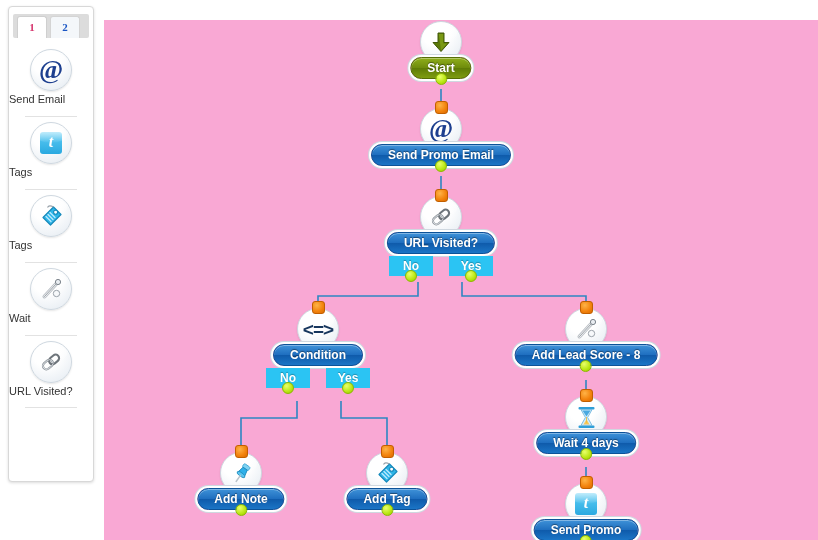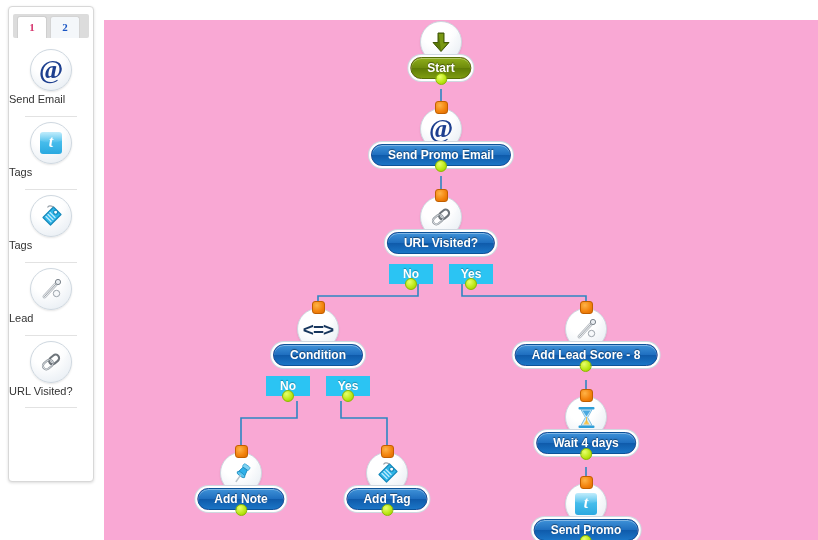--- a/index.html
+++ b/index.html
@@ -227,21 +227,21 @@
     z-index: 5;
     cursor: crosshair;
   }
   .node-pill > .port-out { bottom: -7px; }
 
   
   .branch-row {
     position: absolute;
     left: 50%;
     transform: translateX(-50%);
-    top: 68px;
+    top: 60px;
     display: flex;
     gap: 16px;
   }
   .branch-btn {
     position: relative;
     width: 44px;
     height: 20px;
     line-height: 20px;
     text-align: center;
     font-size: 12px;
@@ -314,21 +314,21 @@
         <div class="bubble">
           <svg width="27" height="27" viewBox="0 0 27 27">
             <line x1="6.5" y1="20.5" x2="19" y2="7" stroke="#b9bec4" stroke-width="4" stroke-linecap="round"></line>
             <line x1="6.5" y1="20.5" x2="19" y2="7" stroke="#f4f6f8" stroke-width="2" stroke-linecap="round"></line>
             <line x1="6.5" y1="20.5" x2="19" y2="7" stroke="#6f767d" stroke-width="0.7" stroke-linecap="round"></line>
             <circle cx="20" cy="6" r="2.6" fill="#e9edf1" stroke="#7b838b" stroke-width="1"></circle>
             <circle cx="18.5" cy="17.5" r="3.2" fill="#f7f9fb" stroke="#9aa2aa" stroke-width="1"></circle>
           </svg>
         </div>
       </div>
-      <div class="pal-label">Lead</div>
+      <div class="pal-label">Wait</div>
     </div>
 
     <div class="palette-item">
       <div class="pal-icon-wrap">
         <div class="bubble">
           <svg width="26" height="26" viewBox="0 0 26 26">
             <g transform="rotate(-40 13 13)">
               <rect x="3.5" y="9.5" width="11" height="7" rx="3.5" fill="none" stroke="#8e959b" stroke-width="2.1"></rect>
               <rect x="11.5" y="9.5" width="11" height="7" rx="3.5" fill="none" stroke="#6e757b" stroke-width="2.1"></rect>
               <rect x="3.5" y="9.5" width="11" height="7" rx="3.5" fill="none" stroke="#eef1f4" stroke-width="0.7"></rect>

